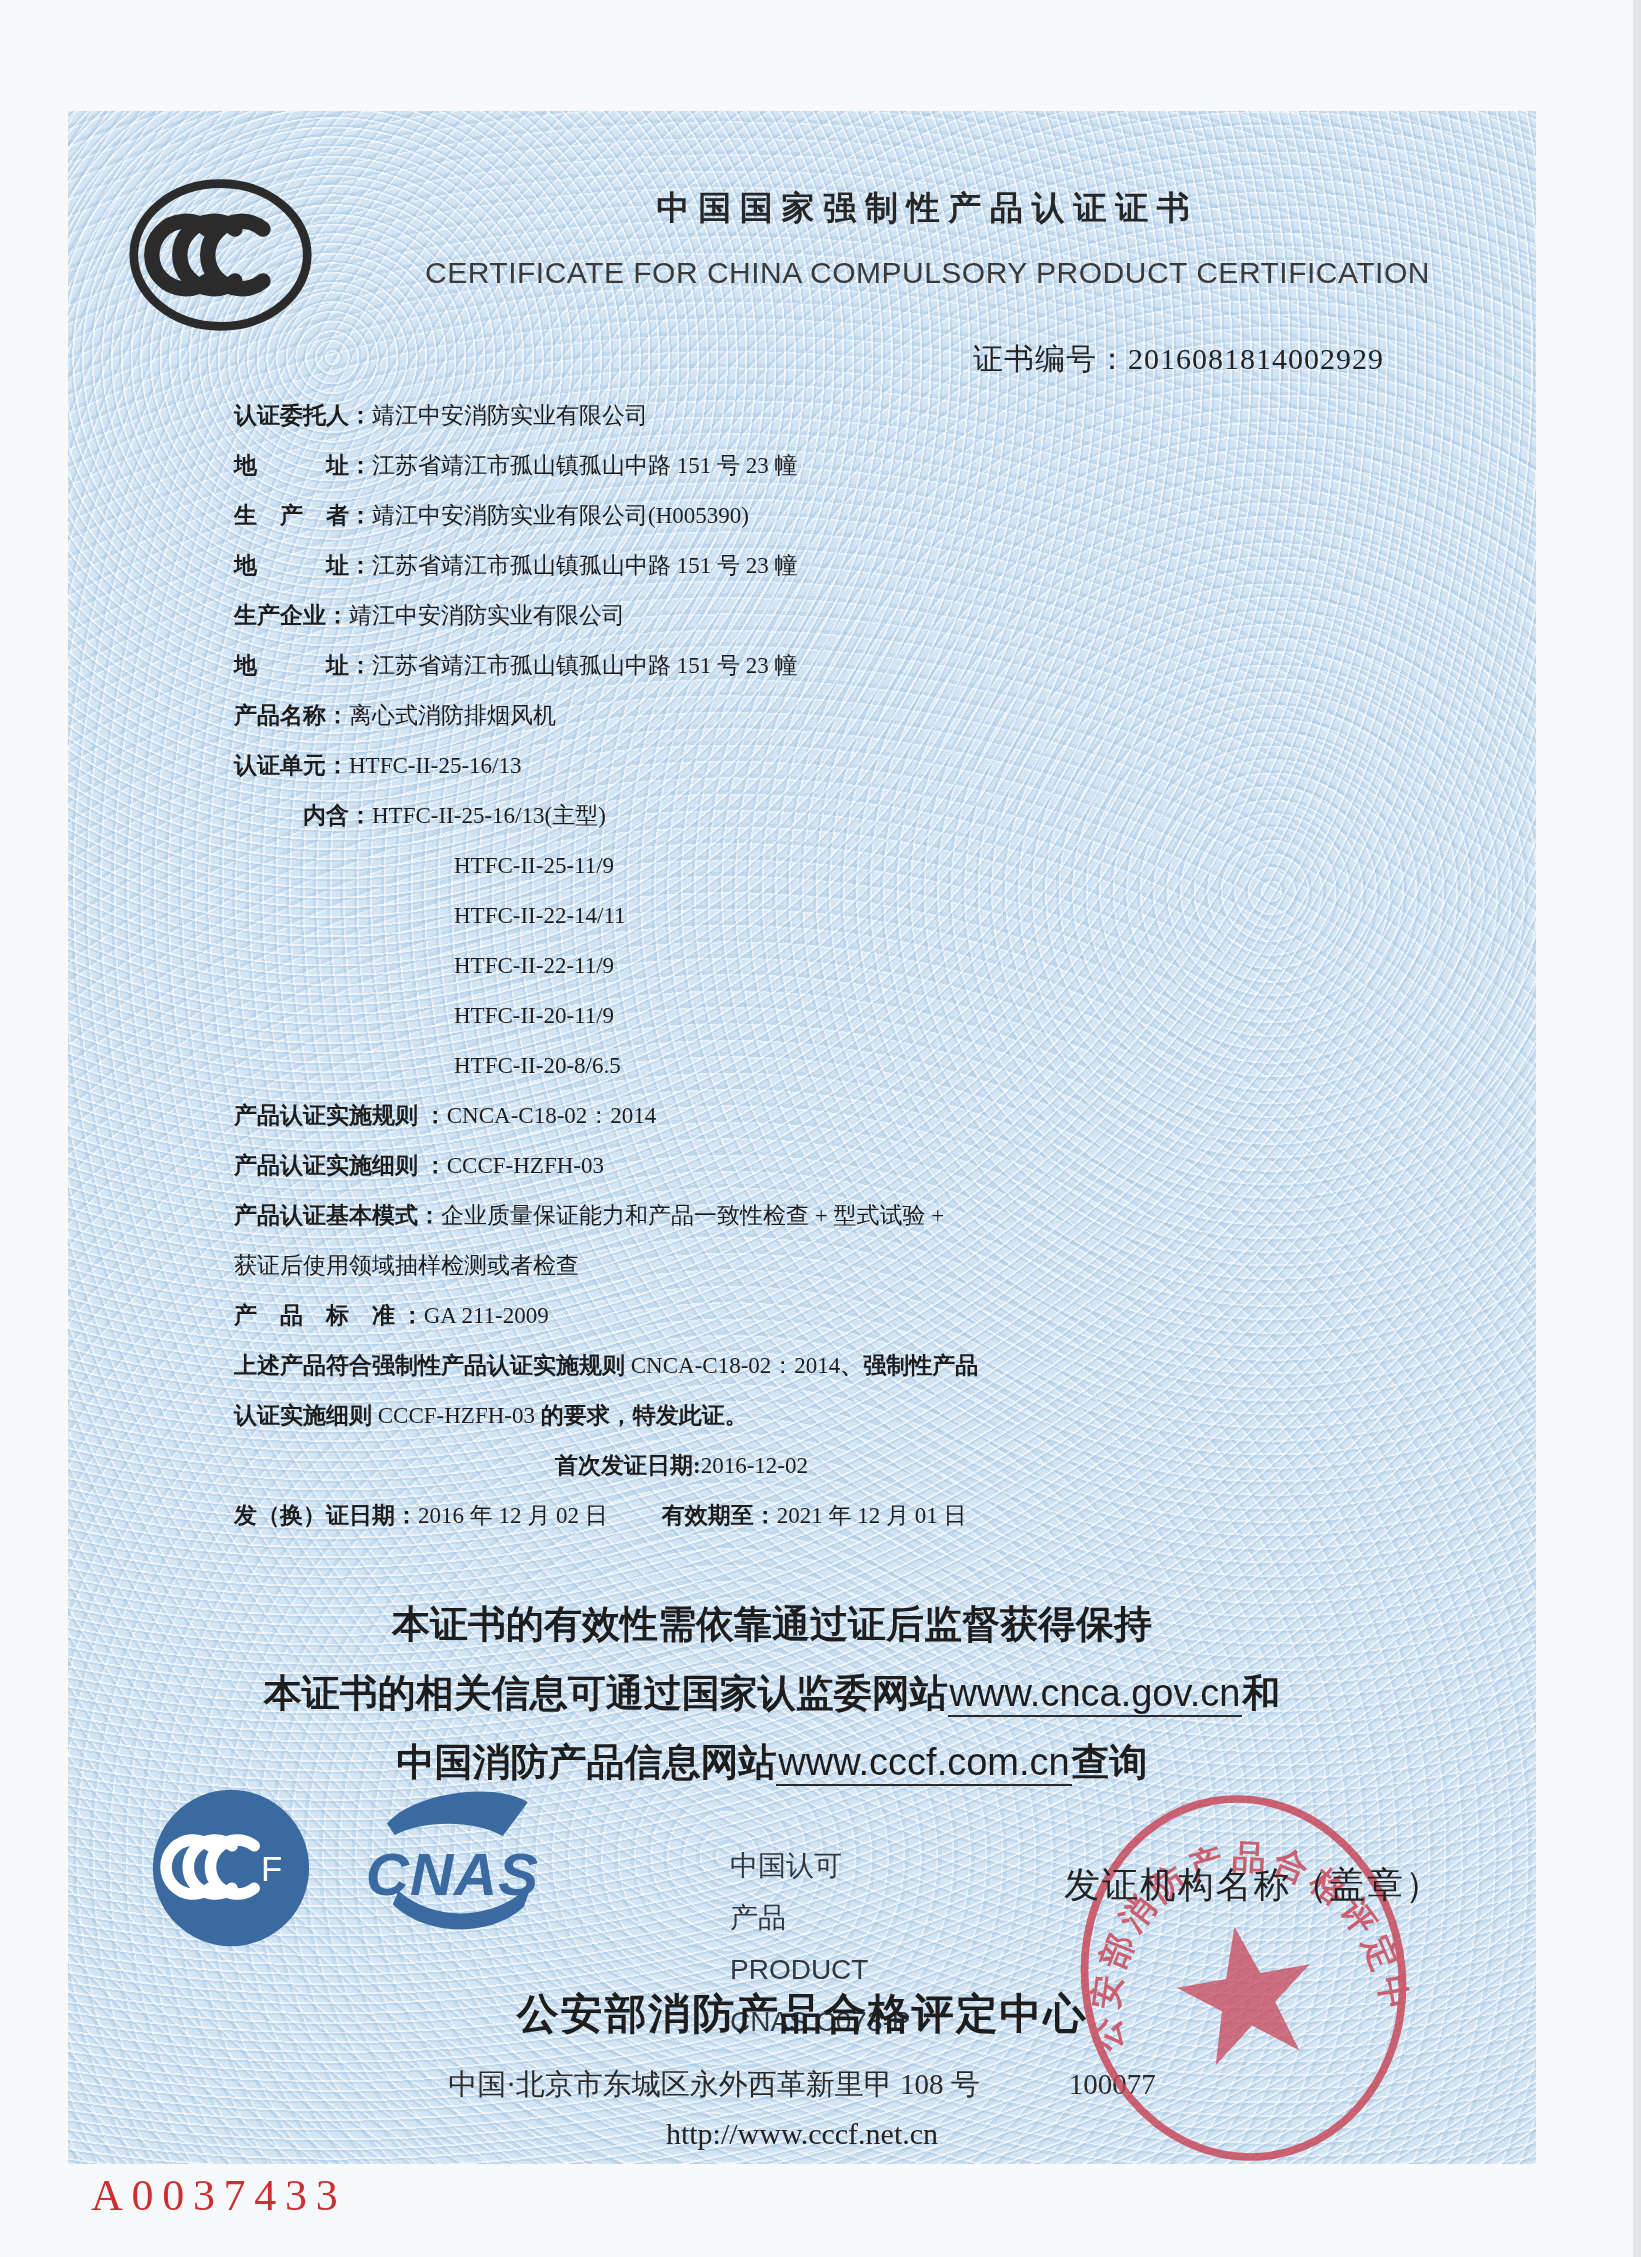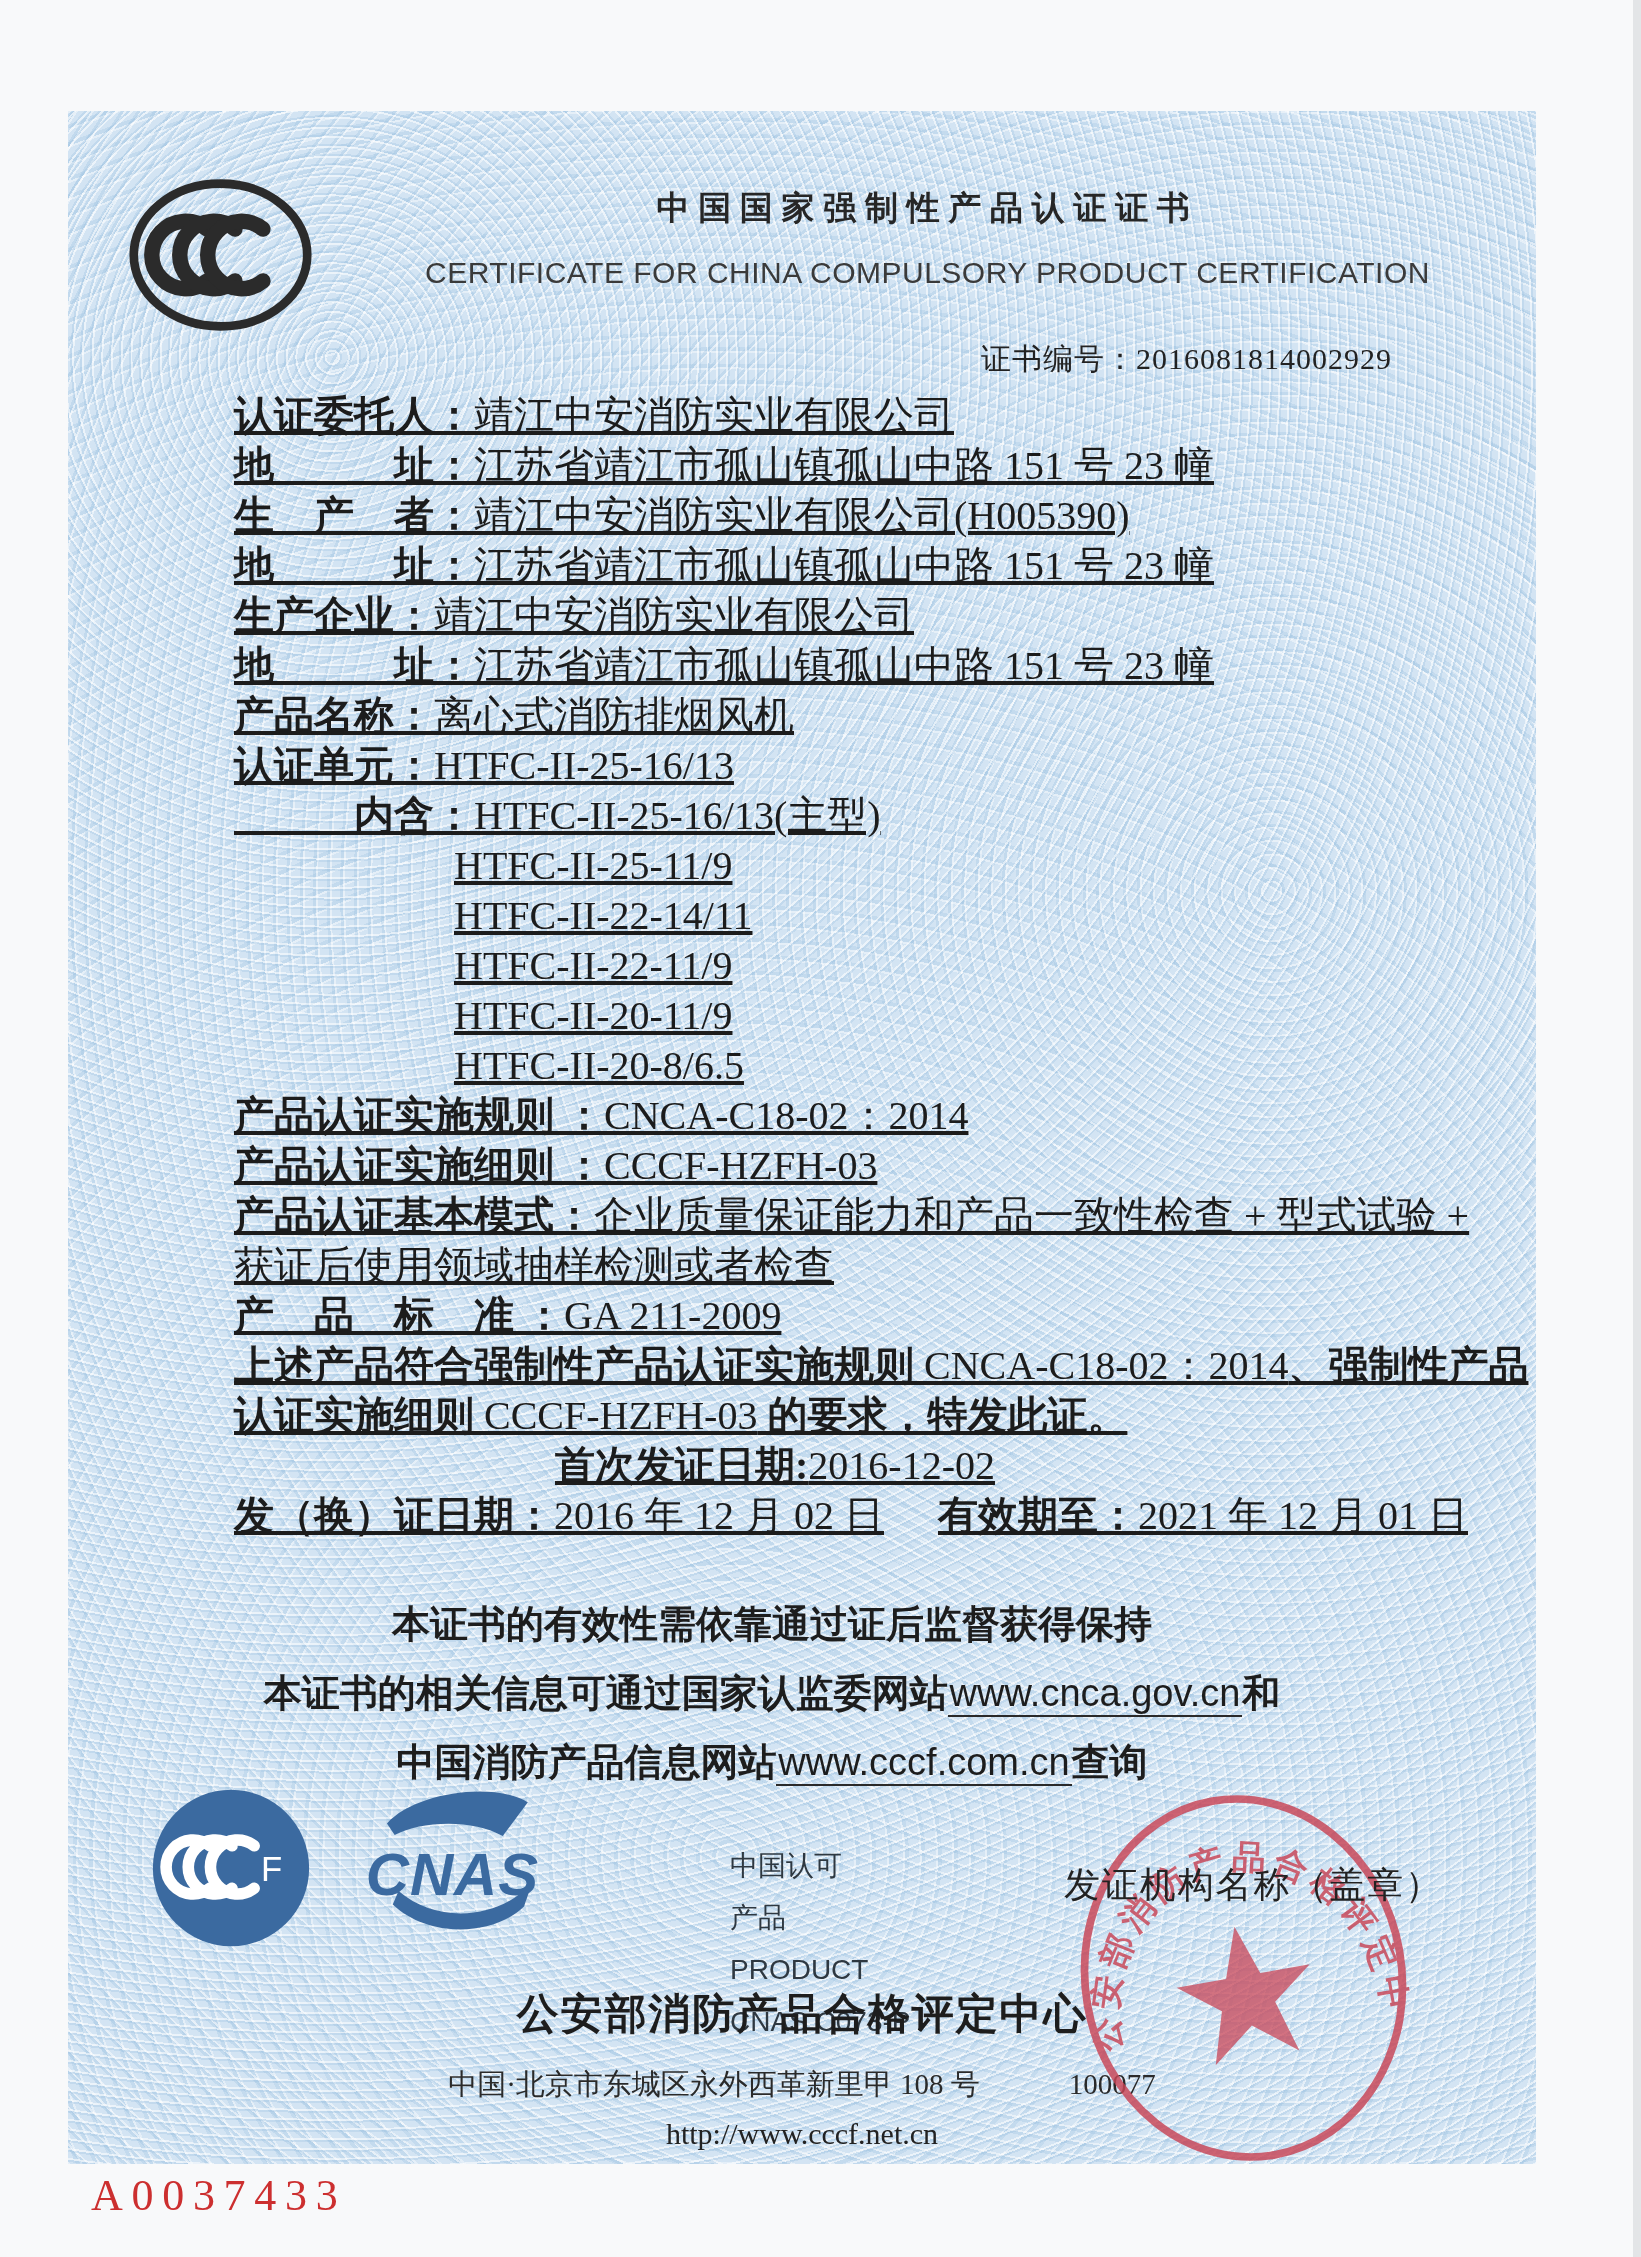--- a/index.html
+++ b/index.html
@@ -15,25 +15,25 @@
     background-color:#d3e4f3;
     background-image:
       repeating-radial-gradient(circle at 18% 12%, rgba(255,255,255,0) 0 5.8px, rgba(255,255,255,.55) 5.8px 7.7px, rgba(154,192,224,.30) 7.7px 9.7px),
       repeating-radial-gradient(circle at 82% 38%, rgba(255,255,255,0) 0 8.7px, rgba(255,255,255,.45) 8.7px 10.6px, rgba(150,190,222,.28) 10.6px 13.5px),
       repeating-radial-gradient(circle at 45% 85%, rgba(255,255,255,0) 0 10.6px, rgba(255,255,255,.4) 10.6px 12.6px, rgba(150,190,222,.25) 12.6px 16.4px);
   }
   .hdr-text{position:absolute;left:319px;width:1081px;top:75px;text-align:center;}
   .title-cn{font-size:33px;font-weight:bold;letter-spacing:8.7px;color:#262626;white-space:nowrap;}
   .title-en{margin-top:25px;font-size:30px;letter-spacing:0.5px;color:#3a3a3a;
     font-family:"Liberation Sans","DejaVu Sans",sans-serif;white-space:nowrap;}
-  .certno{position:absolute;right:144px;top:228px;font-size:30px;letter-spacing:1px;color:#222;}
+  .certno{position:absolute;right:152px;top:228px;font-size:30px;letter-spacing:1px;color:#222;}
   .ccc-logo{position:absolute;left:58px;top:64px;}
   
   .content{position:absolute;left:166px;top:280px;width:1236px;}
-  .line{font-size:40px;line-height:50px;white-space:nowrap;color:#1c1c1c;text-decoration:underline;}
+  .line{font-size:23px;line-height:50px;white-space:nowrap;color:#1c1c1c;}
   .line .b{font-weight:bold;}
   .line.model{margin-left:220px;}
   .line.firstdate{margin-left:321px;}
   .gap2{margin-left:54px;}
   
   .notes{position:absolute;left:0;width:1408px;top:1479px;text-align:center;}
   .note-line{font-size:38px;line-height:69px;font-weight:bold;color:#1d1d1d;white-space:nowrap;}
   .note-line .u{border-bottom:2.9px solid #2a2a2a;font-weight:normal;
     font-family:"Liberation Sans","DejaVu Sans",sans-serif;padding:0 1.9px 1px 1.9px;}
   

